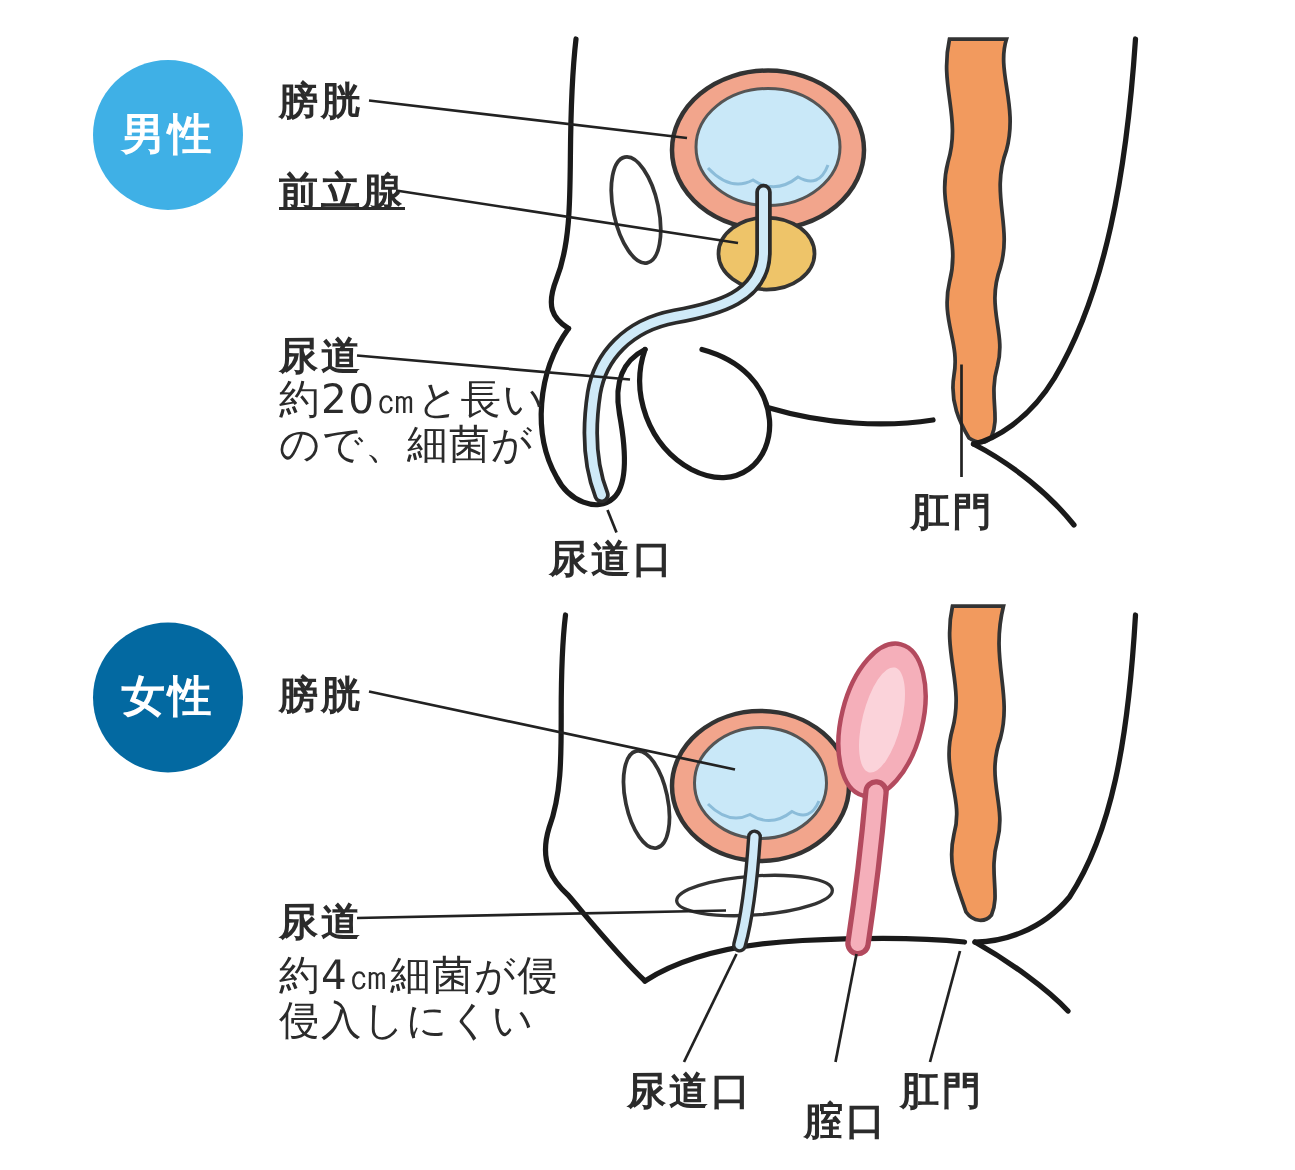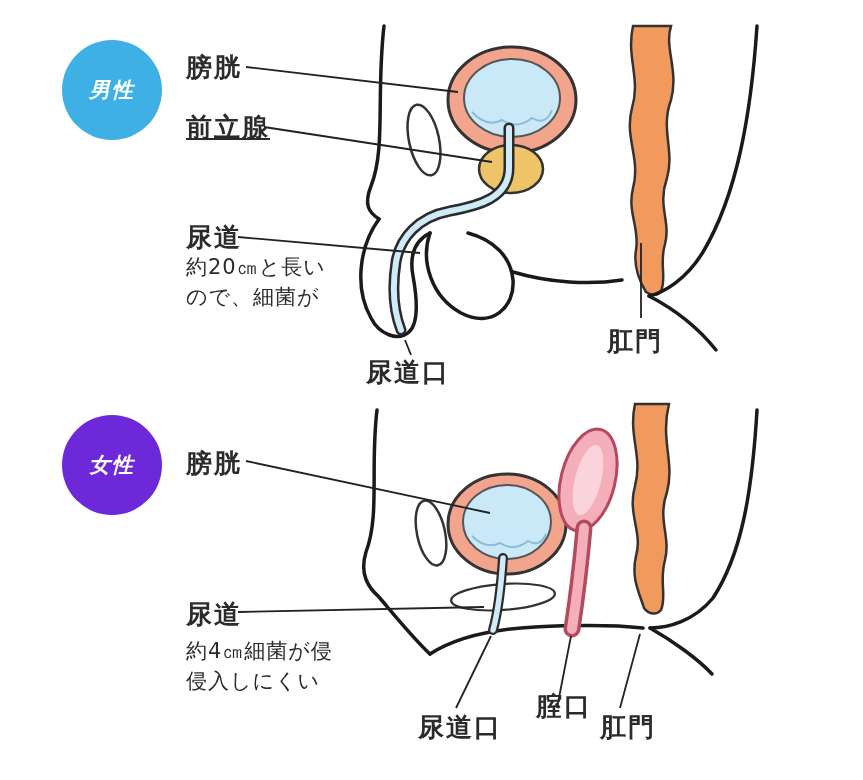--- a/index.html
+++ b/index.html
@@ -12,38 +12,37 @@
     font-family: "DejaVu Sans", "Liberation Sans", sans-serif;
     color: #2b2b2b;
   }
   #art { position: absolute; left: 0; top: 0; }
   .badge {
     position: absolute;
     width: 100px; height: 100px;
     border-radius: 50%;
     display: flex; align-items: center; justify-content: center;
     color: #ffffff;
-    font-size: 21px;
+    font-size: 29px;
     font-weight: 600;
     letter-spacing: 2px;
-    font-style: italic;
   }
   .badge.male   { left: 62px; top: 40px;  background: #3fb0e6; }
-  .badge.female { left: 62px; top: 415px; background: #6d28d9; }
+  .badge.female { left: 62px; top: 415px; background: #0369a1; }
   .lbl {
     position: absolute;
     font-size: 26px;
     font-weight: 600;
     letter-spacing: 2px;
     white-space: nowrap;
   }
   .lbl.bold { font-weight: 700; }
   .note {
     position: absolute;
-    font-size: 21px;
+    font-size: 27px;
     font-weight: 500;
     line-height: 30px;
     letter-spacing: 1px;
     white-space: nowrap;
   }
 </style>
 </head>
 <body>
 
 <div id="stage">
@@ -172,17 +171,17 @@
 
   <div class="lbl" style="left:186px; top:597px;">尿道</div>
 
   <div class="note" style="left:186px; top:636px;">
     <div>約4㎝細菌が侵</div>
     <div>侵入しにくい</div>
   </div>
 
   <div class="lbl bold" style="left:418px; top:710px;">尿道口</div>
 
-  <div class="lbl bold" style="left:536px; top:689px;">腟口</div>
+  <div class="lbl bold" style="left:536px; top:730px;">腟口</div>
 
   <div class="lbl bold" style="left:600px; top:710px;">肛門</div>
 
 </div>
 
 </body></html>

